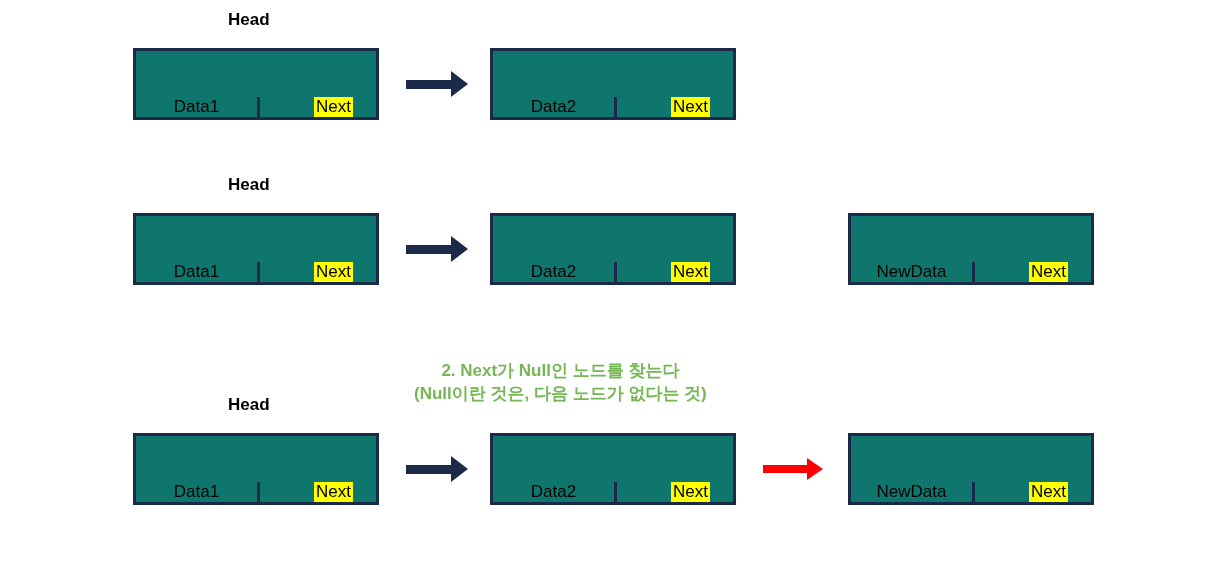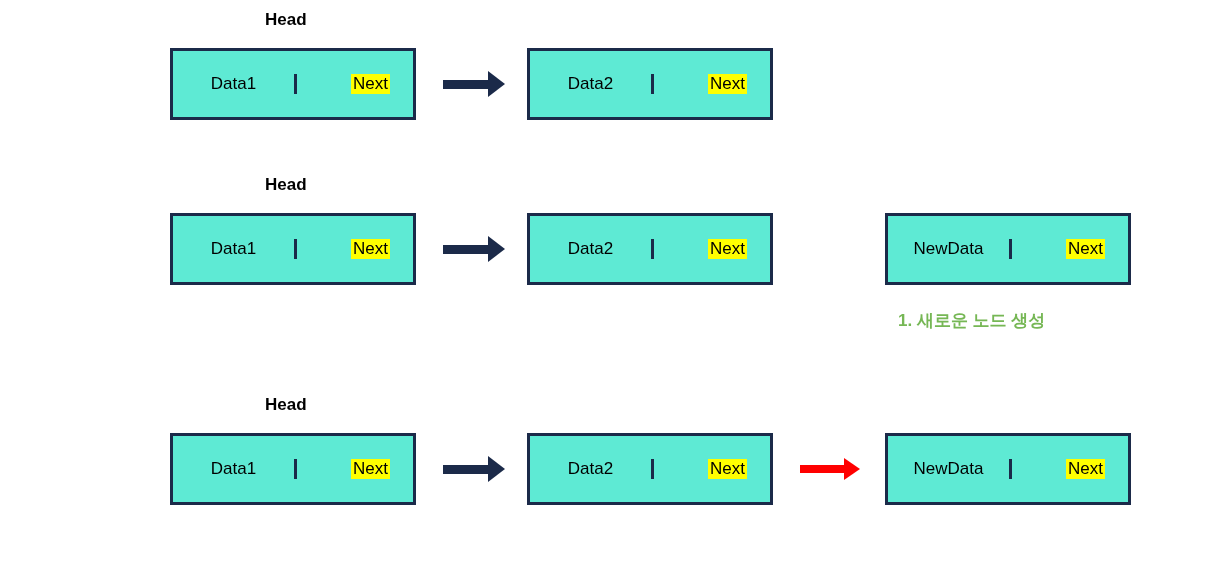--- a/index.html
+++ b/index.html
@@ -11,31 +11,30 @@
     height: 588px;
     background: #ffffff;
     font-family: "Liberation Sans", sans-serif;
     position: relative;
     overflow: hidden;
   }
   .canvas {
     position: relative;
     width: 1090px;
     height: 588px;
-    margin-left: 37px;
   }
 
   
   .node {
     position: absolute;
     border: 3px solid #1b2a49;
     box-sizing: border-box;
     display: flex;
-    align-items: center;
-    background: #5eead4;
+    align-items: flex-end;
+    background: #0f766e;
   }
   .node .cell {
     display: flex;
     align-items: center;
     justify-content: center;
     box-sizing: border-box;
     font-size: 17px;
     color: #000000;
   }
   .node .cell-data {
@@ -139,22 +138,23 @@
     </div>
   </div>
 
   <div class="node" style="left:848px; top:213px; width:246px; height:72px;">
     <div class="cell cell-data" style="width:124px;">NewData</div>
     <div class="cell cell-next">
       <span class="hl">Next</span>
     </div>
   </div>
 
-  <div class="note" style="left:861px; top:310px;">1. 새로운 노드 생성</div>
 
+  <div class="note center" style="left:414px; top:360px;">2. Next가 Null인 노드를 찾는다
+(Null이란 것은, 다음 노드가 없다는 것)</div>
 
   <div class="head-label" style="left:228px; top:395px;">Head</div>
 
   <div class="node" style="left:133px; top:433px; width:246px; height:72px;">
     <div class="cell cell-data" style="width:124px;">Data1</div>
     <div class="cell cell-next">
       <span class="hl">Next</span>
     </div>
   </div>
 

